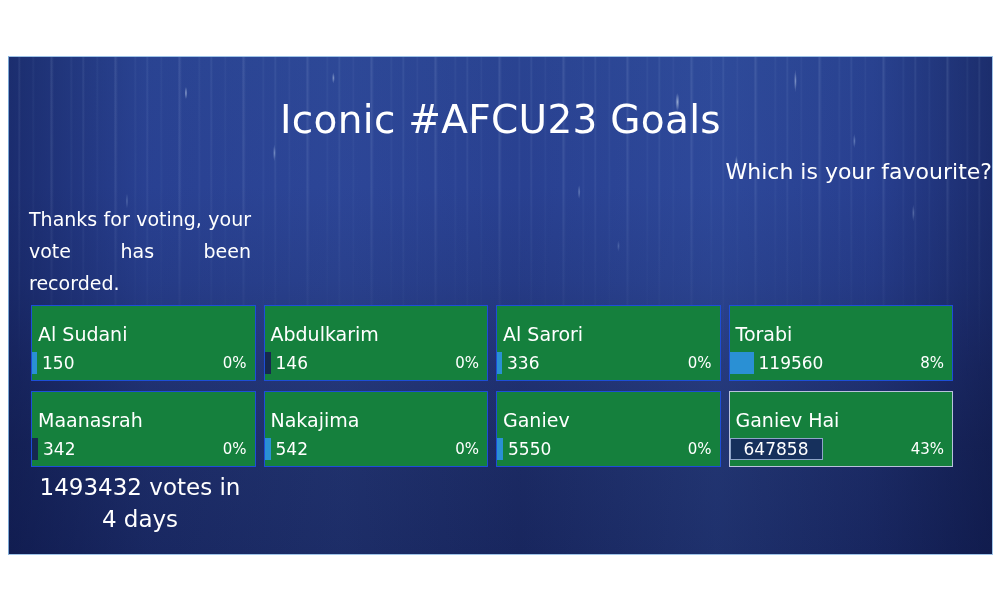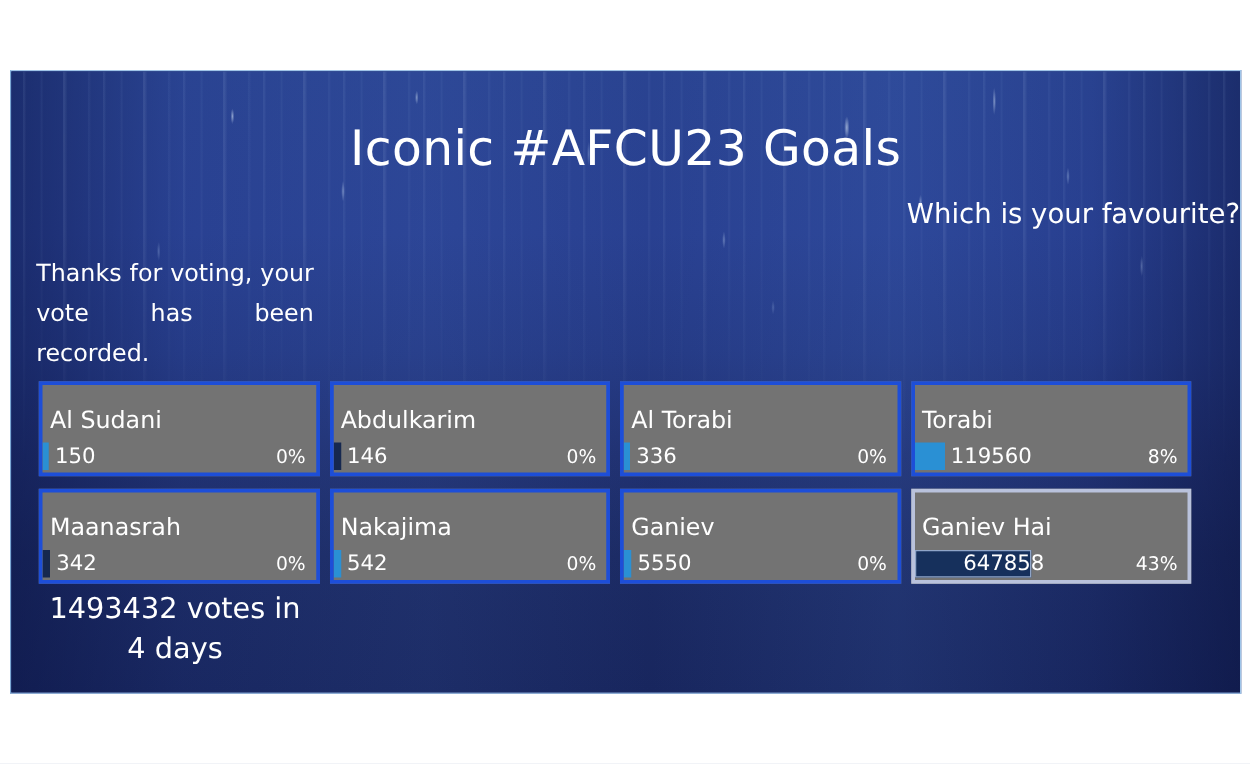--- a/index.html
+++ b/index.html
@@ -142,22 +142,22 @@
     top: 248px;
     width: 922px;
     display: grid;
     grid-template-columns: repeat(4, 1fr);
     grid-auto-rows: 76px;
     column-gap: 8px;
     row-gap: 10px;
   }
   .poll-card {
     position: relative;
-    background: #737373;
-    border: 3px solid #1d4ed8;
+    background: #15803d;
+    border: 1px solid #1d4ed8;
     box-sizing: border-box;
     overflow: hidden;
   }
   .poll-card.voted {
     border-color: #b9c2dc;
   }
   .card-label {
     position: absolute;
     left: 6px;
     top: 17px;
@@ -242,21 +242,21 @@
         </div>
         <div class="poll-card">
           <div class="card-label">Abdulkarim</div>
           <div class="card-meter">
             <div class="bar dark" style="width: 6px;"></div>
             <div class="bar-count" style="left: 11px;">146</div>
             <div class="card-pct">0%</div>
           </div>
         </div>
         <div class="poll-card">
-          <div class="card-label">Al Torabi</div>
+          <div class="card-label">Al Sarori</div>
           <div class="card-meter">
             <div class="bar light" style="width: 5px;"></div>
             <div class="bar-count" style="left: 10px;">336</div>
             <div class="card-pct">0%</div>
           </div>
         </div>
         <div class="poll-card">
           <div class="card-label">Torabi</div>
           <div class="card-meter">
             <div class="bar light" style="width: 24px;"></div>
@@ -285,21 +285,21 @@
           <div class="card-meter">
             <div class="bar light" style="width: 6px;"></div>
             <div class="bar-count" style="left: 11px;">5550</div>
             <div class="card-pct">0%</div>
           </div>
         </div>
         <div class="poll-card voted">
           <div class="card-label">Ganiev Hai</div>
           <div class="card-meter">
             <div class="bar voted" style="width: 93px;"></div>
-            <div class="bar-count" style="left: 0px; width: 93px; text-align: center; margin-left: 25px;">647858</div>
+            <div class="bar-count" style="left: 0px; width: 93px; text-align: center;">647858</div>
             <div class="card-pct">43%</div>
           </div>
         </div>
       </div>
 
     <div class="total">1493432 votes in 4 days</div>
   </div>
 </div>
 
 </body></html>

